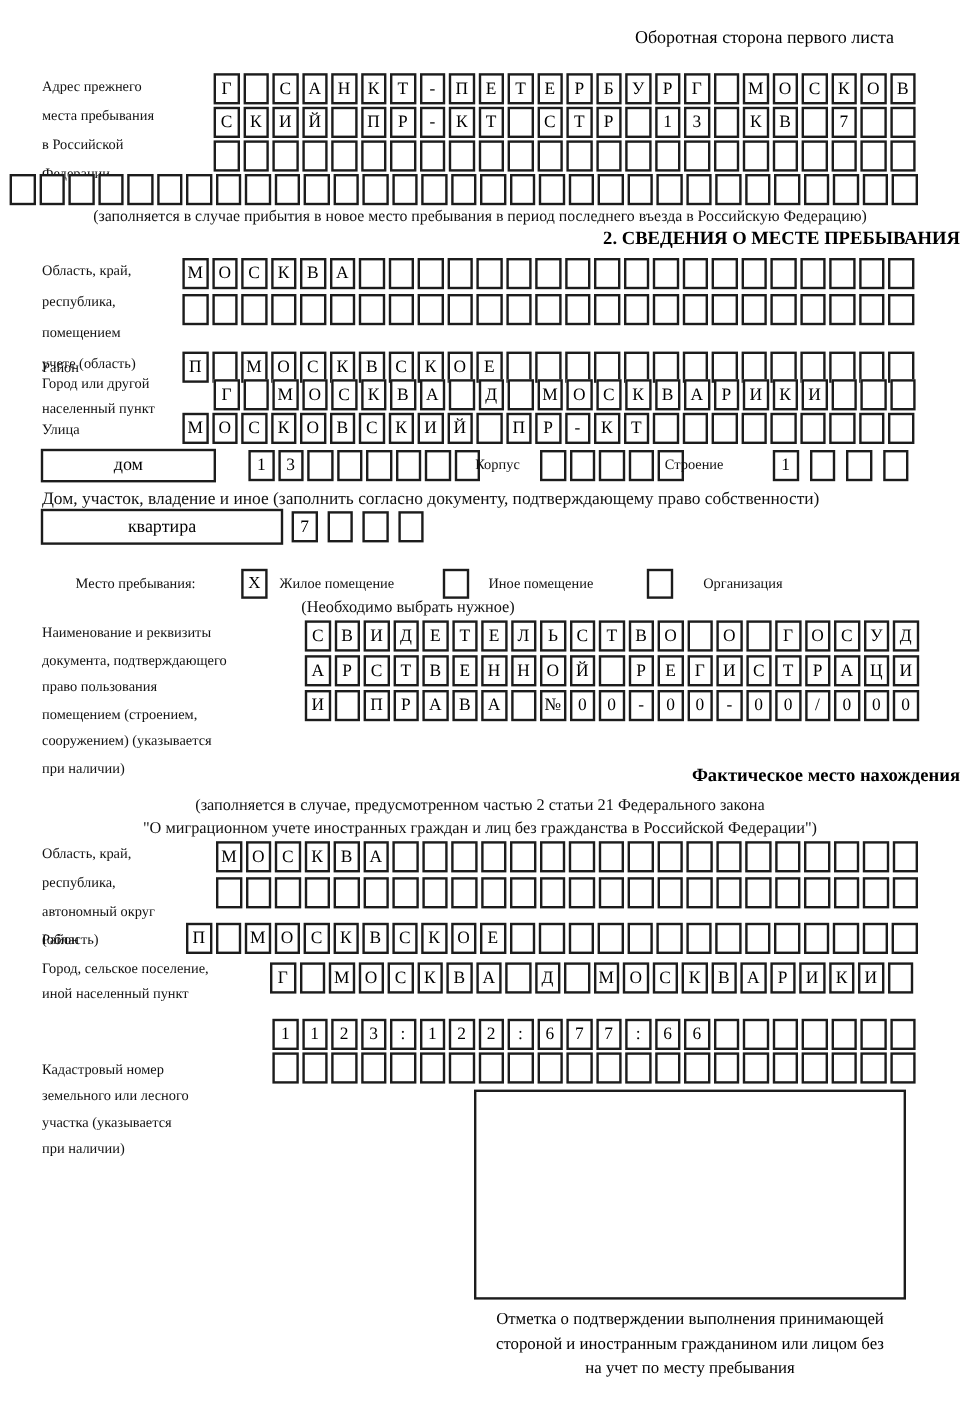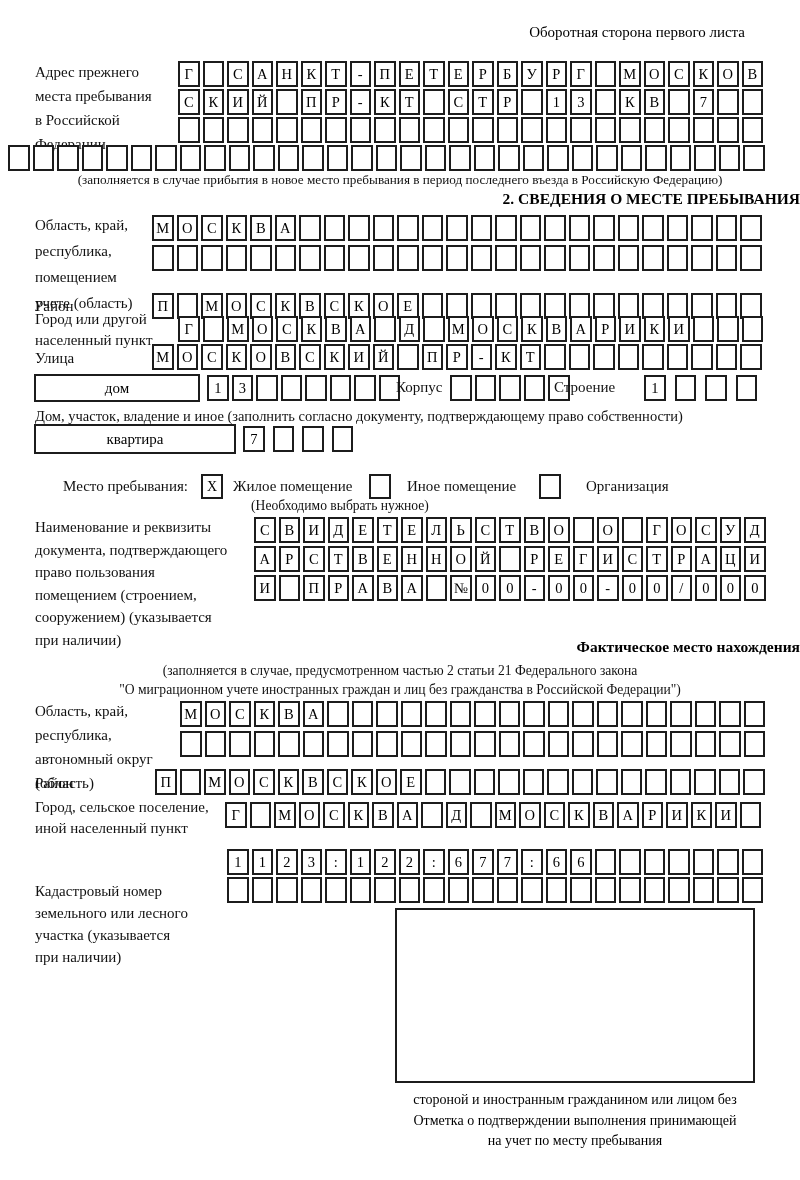--- a/index.html
+++ b/index.html
@@ -2,21 +2,21 @@
 <html><head>
 <meta charset="utf-8">
 <style>
   html,body{margin:0;padding:0;background:#888;}
   .page{
     position:relative;width:800px;height:1180px;background:#ffffff;
     font-family:"Liberation Serif","DejaVu Serif",serif;color:#000;
     overflow:hidden;margin:0 auto;
   }
   .abs{position:absolute;}
-  .lbl{font-size:15px;line-height:24px;color:#111;}
+  .lbl{font-size:12px;line-height:24px;color:#111;}
   .row{display:flex;gap:3px;}
   .cell{
     display:inline-flex;flex:0 0 auto;width:21.5px;height:26px;
     border:2px solid #1c1c1c;box-sizing:border-box;
     align-items:center;justify-content:center;
     font-size:14.5px;font-family:"Liberation Serif","DejaVu Serif",serif;
     background:#fff;
   }
   .widebox{
     border:2px solid #1c1c1c;box-sizing:border-box;height:28px;
@@ -305,21 +305,21 @@
       <span class="cell"></span>
       <span class="cell"></span>
       <span class="cell"></span>
       <span class="cell"></span>
       <span class="cell"></span>
       <span class="cell"></span>
       <span class="cell"></span>
     </div>
 
   <div class="abs" style="left:0;top:374px;width:800px;height:28px;">
-    <div class="widebox abs" style="left:34px;top:0;width:166px;">дом</div>
+    <div class="widebox abs" style="left:34px;top:0;width:146px;">дом</div>
     <div class="row abs" style="left:207px;top:1px;">
         <span class="cell">1</span>
         <span class="cell">3</span>
         <span class="cell"></span>
         <span class="cell"></span>
         <span class="cell"></span>
         <span class="cell"></span>
         <span class="cell"></span>
         <span class="cell"></span>
       </div>
@@ -613,18 +613,18 @@
       <span class="cell"></span>
       <span class="cell"></span>
       <span class="cell"></span>
       <span class="cell"></span>
       <span class="cell"></span>
       <span class="cell"></span>
     </div>
 
   <div class="abs stamp-box" style="left:395px;top:908px;width:360px;height:175px;"></div>
   <div class="abs cap lines" style="left:375px;top:1090px;width:400px;">
+      <div>Отметка о подтверждении выполнения принимающей</div>
       <div>стороной и иностранным гражданином или лицом без</div>
-      <div>Отметка о подтверждении выполнения принимающей</div>
       <div>на учет по месту пребывания</div>
     </div>
 
 </div>
 
 </body></html>

